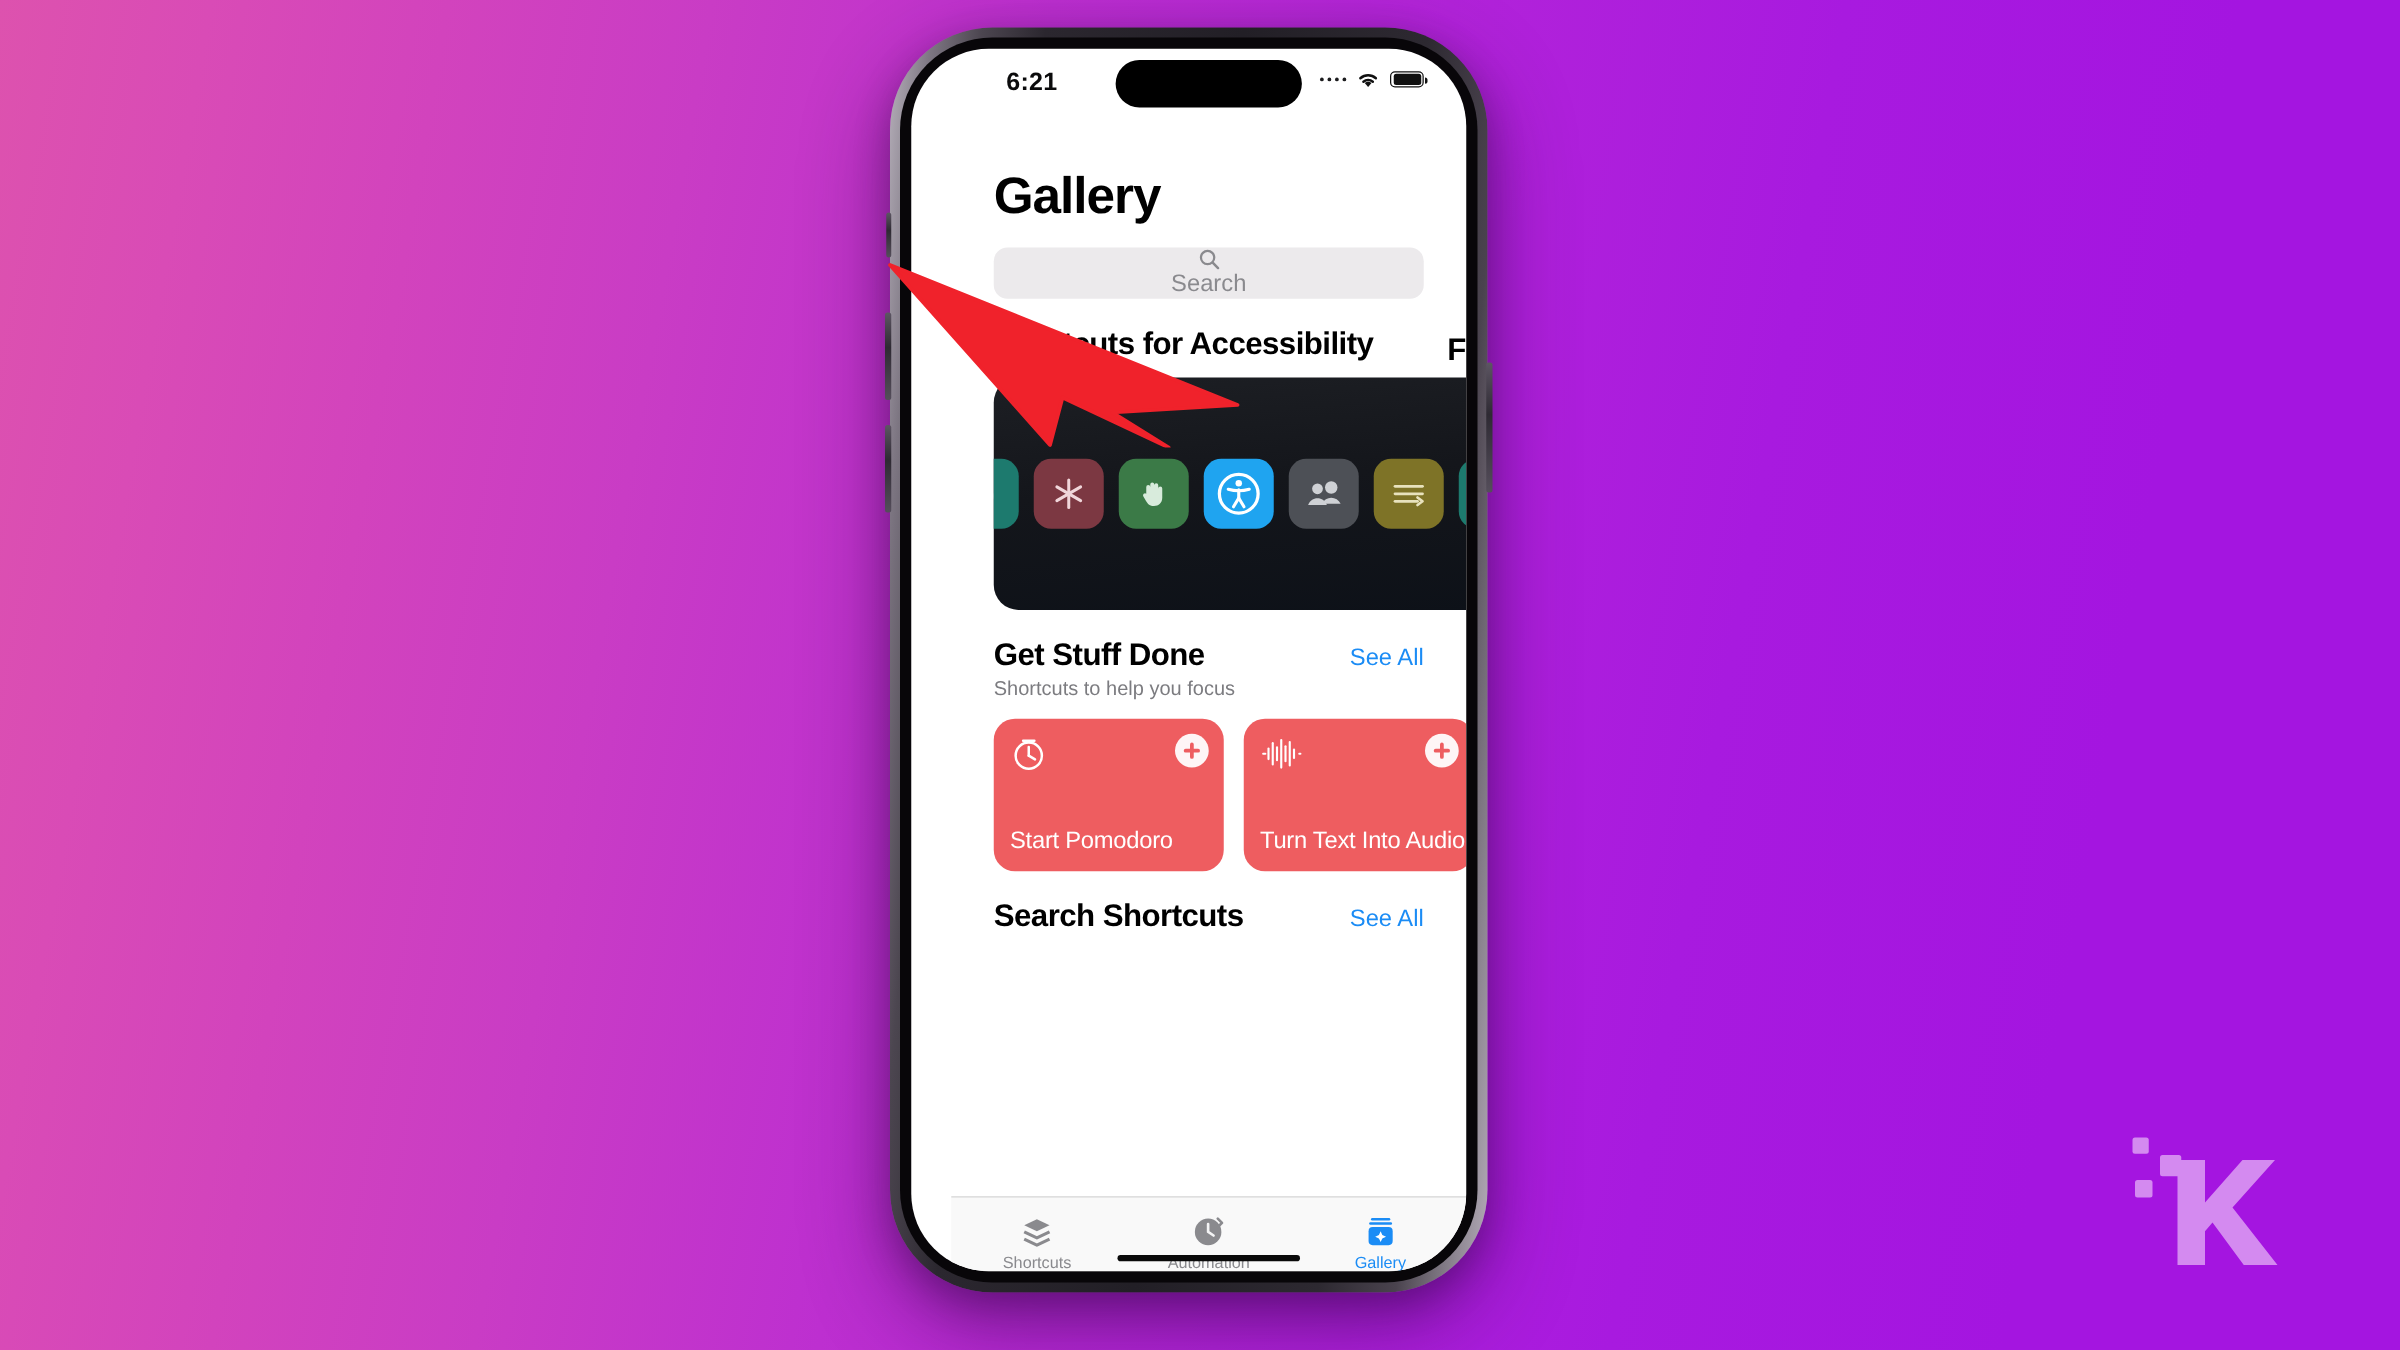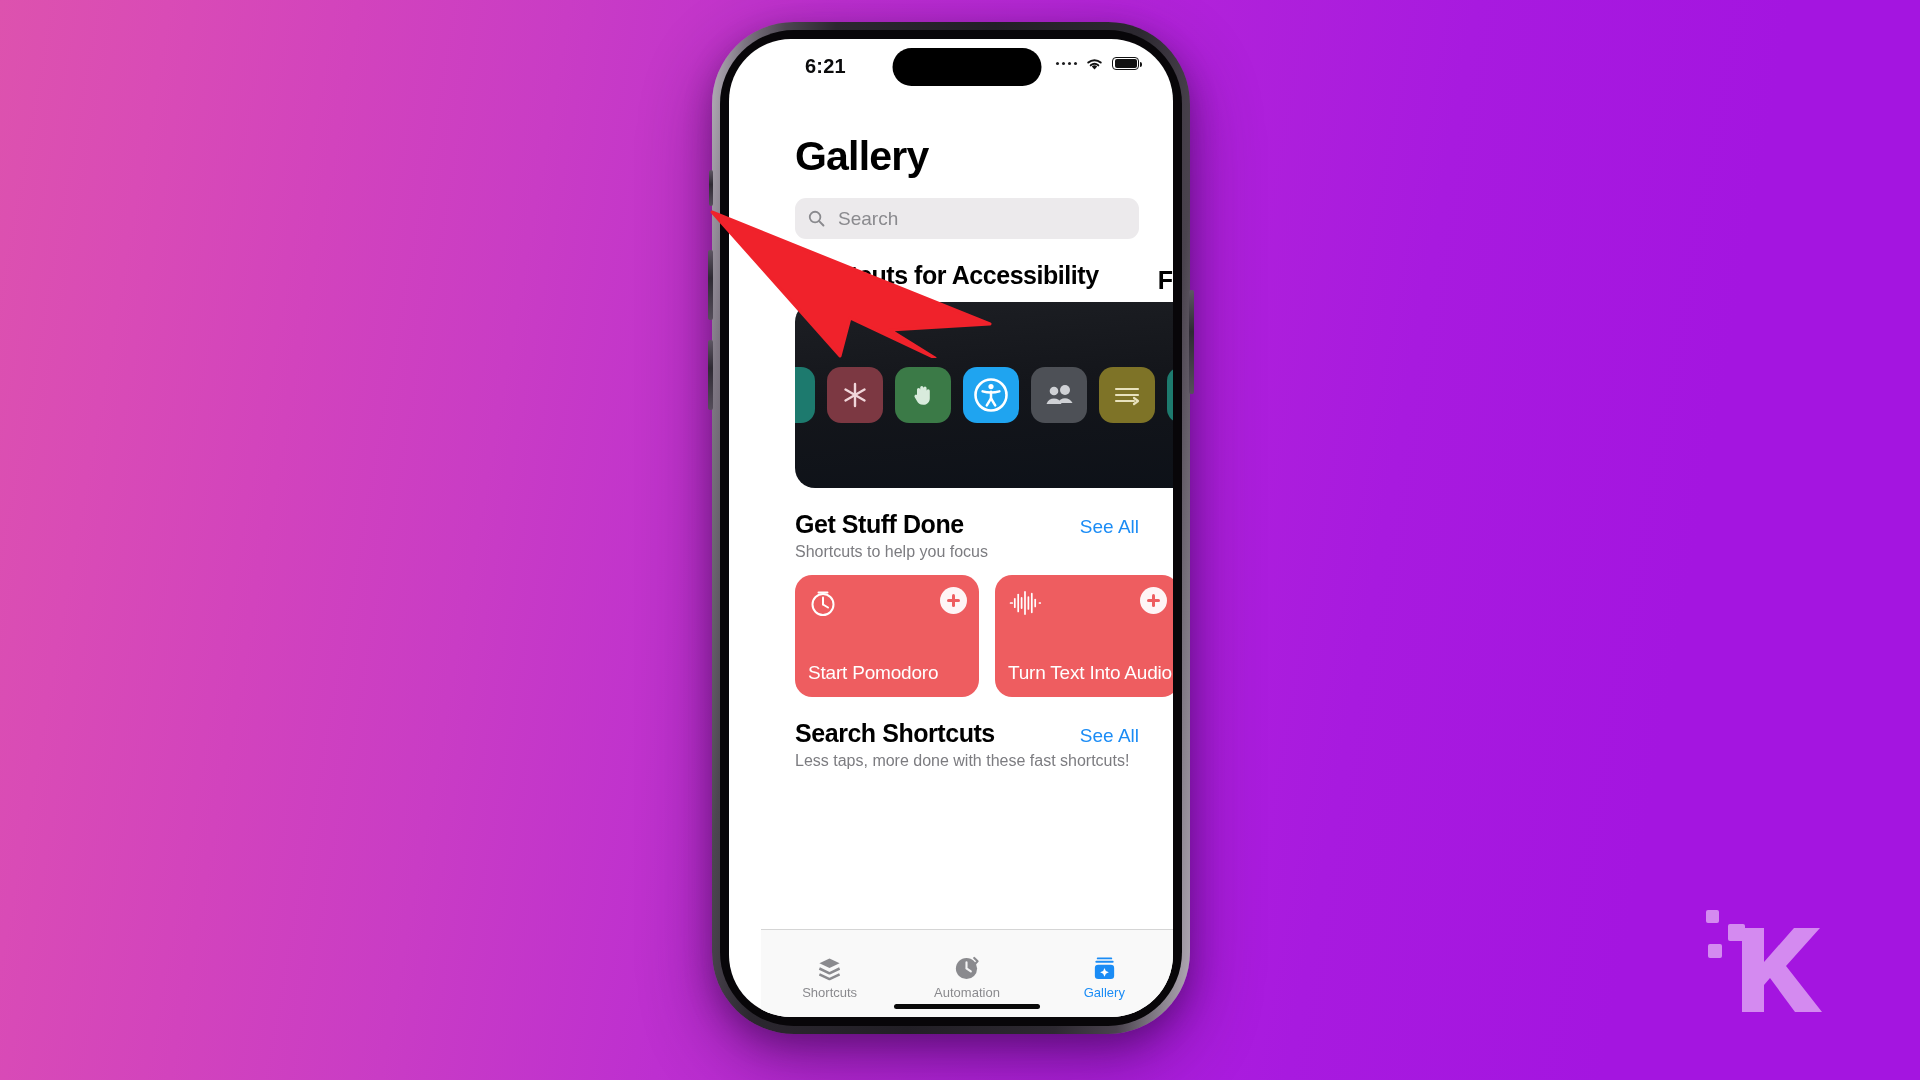--- a/index.html
+++ b/index.html
@@ -112,22 +112,23 @@
   }
   .page-title {
     font-size: 41px; font-weight: 800; color: #000;
     letter-spacing: -.8px;
     margin: 40px 0 0 34px;
   }
   .searchbar {
     margin: 18px 34px 0 34px;
     height: 41px; border-radius: 11px;
     background: #eceaec;
-    display: flex; align-items: center; gap: 12px;
+    display: flex; align-items: center; gap: 0;
     padding: 0 12px;
+    flex-direction: column;
   }
   .search-ic { width: 19px; height: 19px; display: block; flex: none; }
   .search-ph { font-size: 19px; color: #8a8a8e; }
 
   
   .sec-head {
     display: flex; align-items: baseline; justify-content: space-between;
     margin: 22px 34px 0 34px;
   }
   .sec-title { font-size: 25px; font-weight: 800; color: #000; letter-spacing: -.45px; }
@@ -181,24 +182,24 @@
   .plus::before, .plus::after {
     content: ''; position: absolute; background: currentColor;
     border-radius: 2px;
   }
   .plus::before { width: 13px; height: 2.6px; }
   .plus::after  { width: 2.6px; height: 13px; }
 
   
   .tabbar {
     position: absolute; left: 0; right: 0; bottom: 0;
-    height: 88px;
+    height: 60px;
     background: rgba(249,249,249,.95);
     border-top: .5px solid rgba(0,0,0,.14);
-    display: flex; align-items: center;
+    display: flex; align-items: flex-end;
     padding-top: 7px;
   }
   .tab {
     flex: 1; display: flex; flex-direction: column;
     align-items: center; gap: 3px;
   }
   .tab-ic { width: 27px; height: 27px; display: block; }
   .tab-lb { font-size: 13px; color: #8a8a8e; font-weight: 500; }
   .tab.active .tab-lb { color: #1b8cf5; }
   .home-ind {
@@ -384,21 +385,20 @@
               <span class="plus" style="color:#ee5d60"></span>
               <span class="card-label">Turn Text Into Audio</span>
             </div>
 
           </div>
 
           <div class="sec-head">
             <span class="sec-title">Search Shortcuts</span>
             <span class="sec-seeall">See All</span>
           </div>
-          <div class="sec-sub">Less taps, more done with these fast shortcuts!</div>
 
 
         </div>
 
         <div class="tabbar">
           <div class="tab">
             <svg class="tab-ic" viewBox="0 0 28 28">
               <path d="M14 3.5l10.5 5L14 13.5 3.5 8.5z" fill="#8a8a8e"></path>
               <path d="M3.5 14l10.5 5 10.5-5" fill="none" stroke="#8a8a8e" stroke-width="2.6" stroke-linejoin="round"></path>
               <path d="M3.5 20l10.5 5 10.5-5" fill="none" stroke="#8a8a8e" stroke-width="2.6" stroke-linejoin="round"></path>

